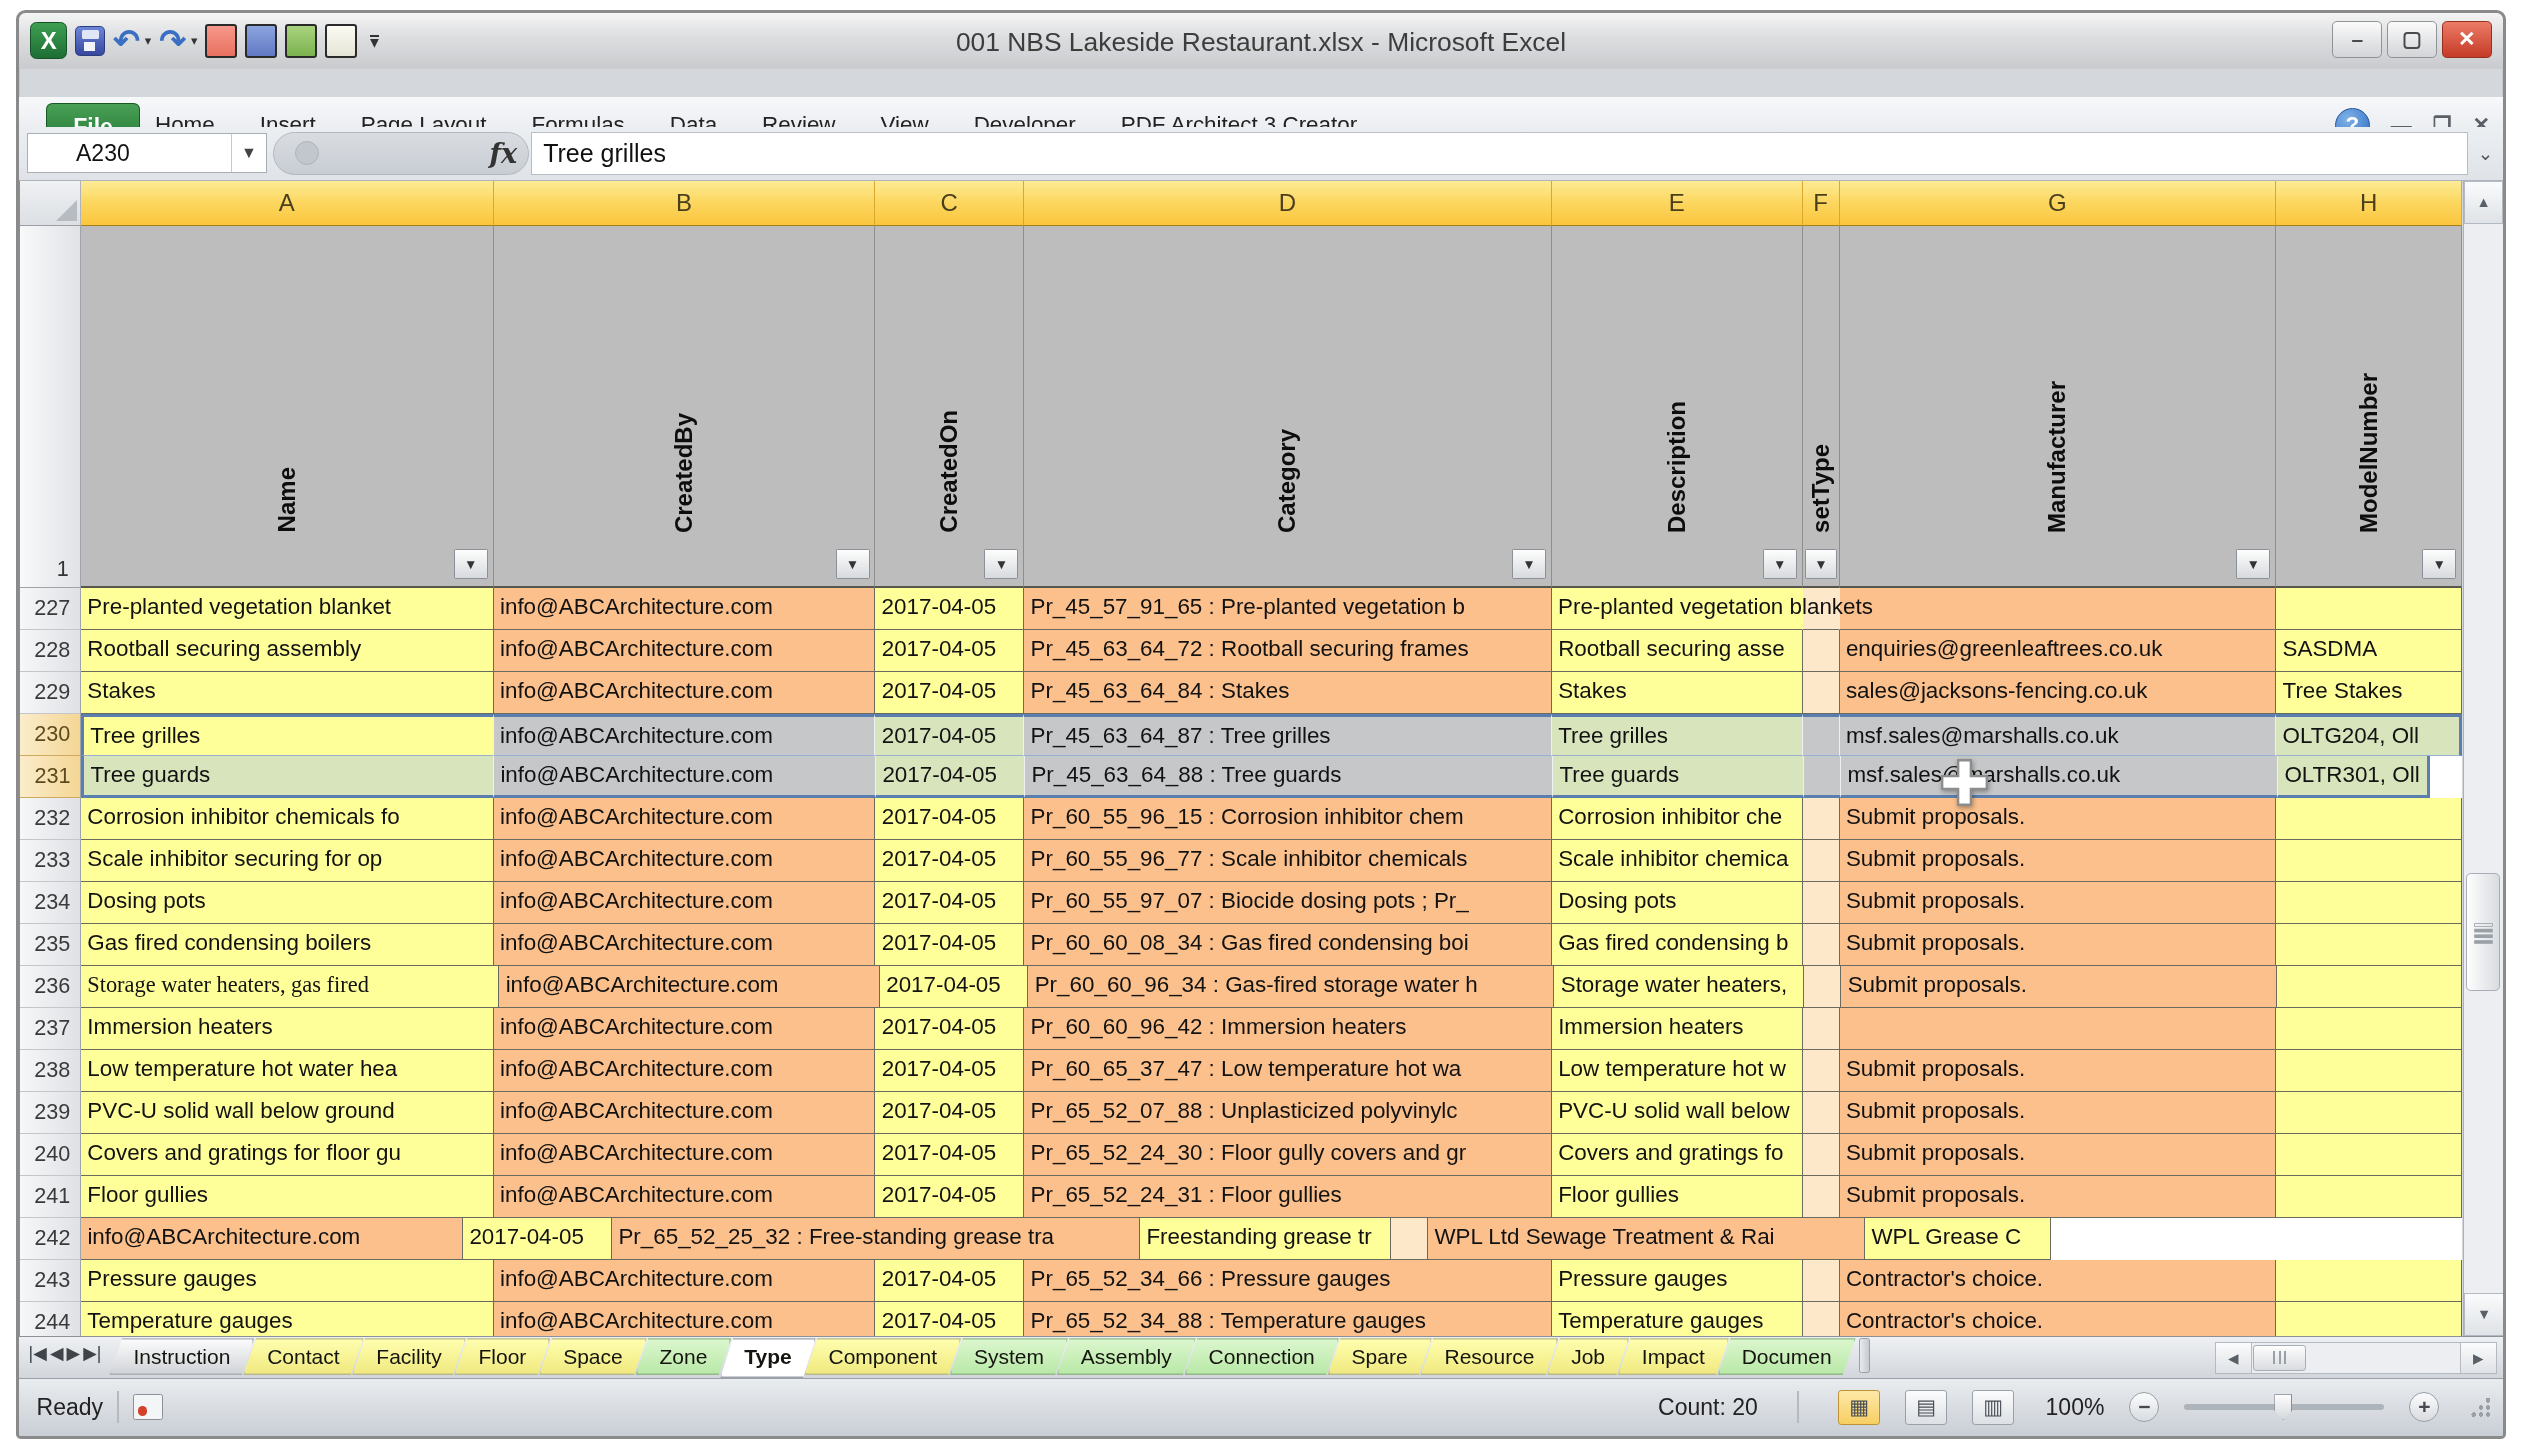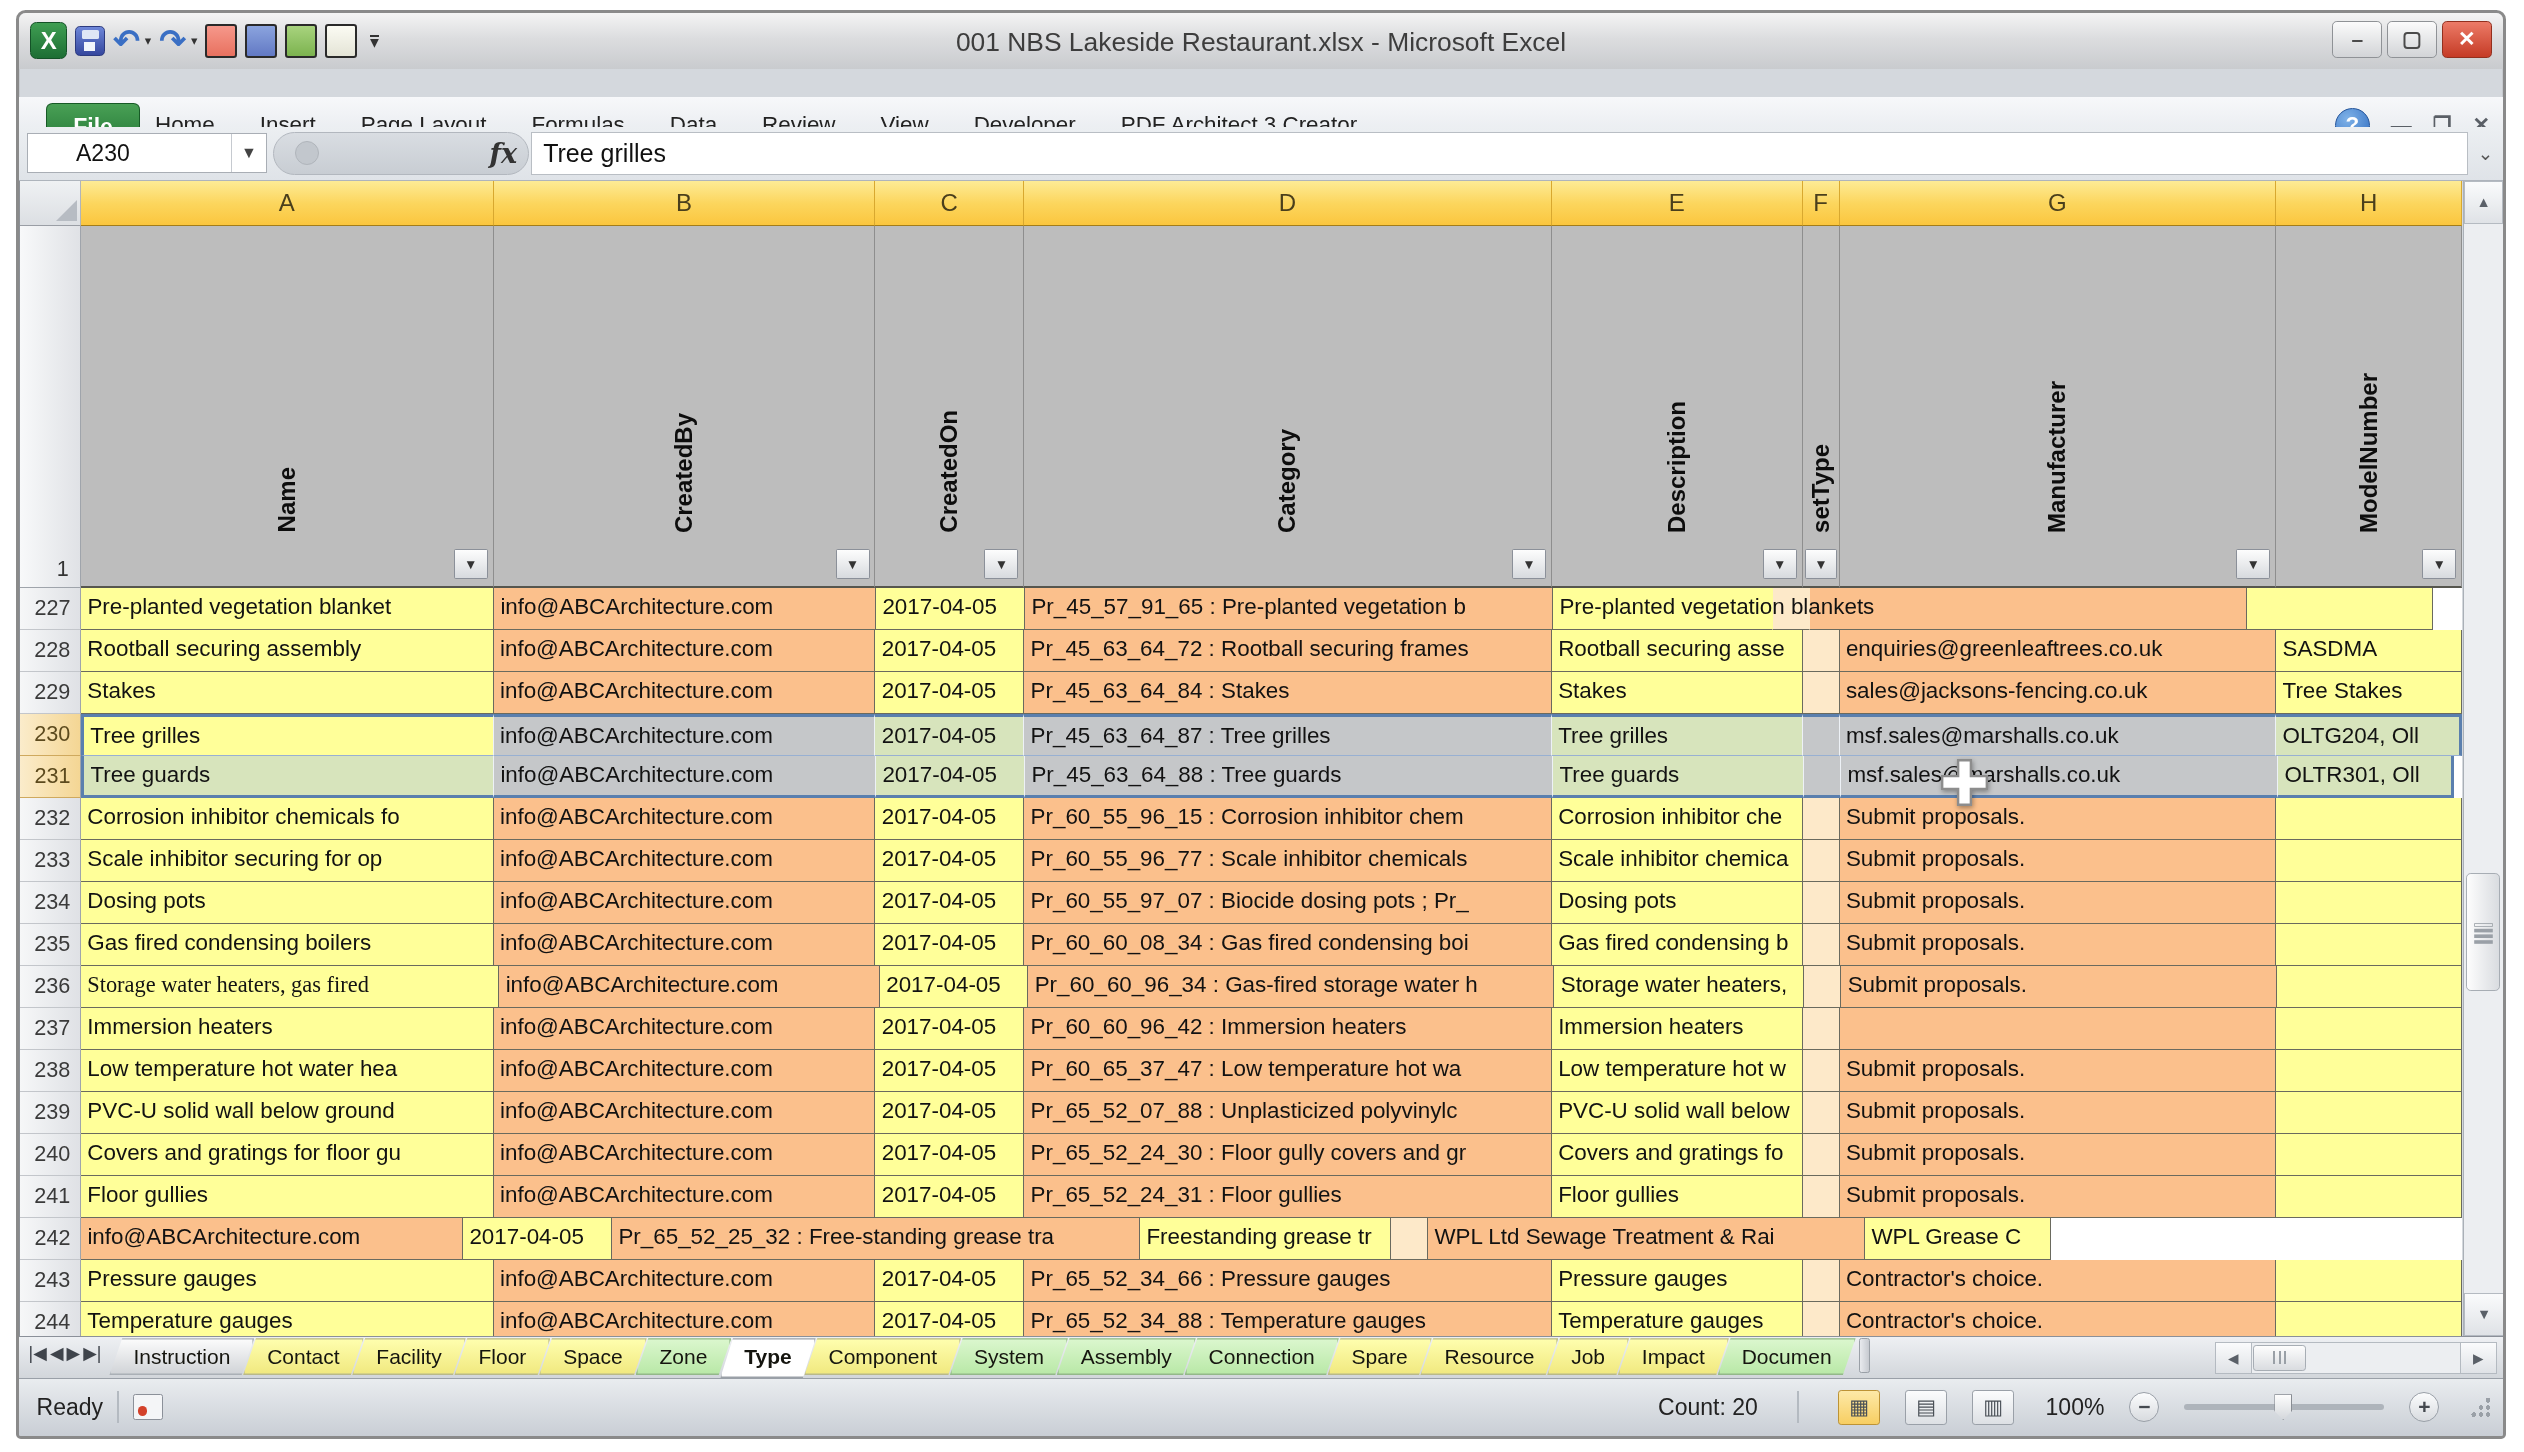--- a/index.html
+++ b/index.html
@@ -270,21 +270,21 @@
           <div class="vlabel">ModelNumber</div>
           <div class="filterbtn">▼</div>
         </div>
       </div>
       <div class="gridrow datarow">
         <div class="gutterd">227</div>
         <div class="cell y first" style="width: 413px;">Pre-planted vegetation blanket</div>
         <div class="cell o" style="width: 382px;">info@ABCArchitecture.com</div>
         <div class="cell y" style="width: 149px;">2017-04-05</div>
         <div class="cell o" style="width: 528px;">Pr_45_57_91_65 : Pre-planted vegetation b</div>
-        <div class="cell y nbr spill" style="width: 220px;">Pre-planted vegetation blankets</div>
+        <div class="cell y nbr spill" style="width: 251px;">Pre-planted vegetation blankets</div>
         <div class="cell p nbr" style="width: 37px;"></div>
         <div class="cell o" style="width: 437px;"></div>
         <div class="cell y last" style="width: 186px;"></div>
       </div>
       <div class="gridrow datarow">
         <div class="gutterd">228</div>
         <div class="cell y first" style="width: 413px;">Rootball securing assembly</div>
         <div class="cell o" style="width: 382px;">info@ABCArchitecture.com</div>
         <div class="cell y" style="width: 149px;">2017-04-05</div>
         <div class="cell o" style="width: 528px;">Pr_45_63_64_72 : Rootball securing frames</div>
@@ -317,21 +317,21 @@
       </div>
       <div class="gridrow datarow r-sellast">
         <div class="gutterd selhdr">231</div>
         <div class="cell sg first" style="width: 413px;">Tree guards</div>
         <div class="cell sy" style="width: 382px;">info@ABCArchitecture.com</div>
         <div class="cell sg" style="width: 149px;">2017-04-05</div>
         <div class="cell sy" style="width: 528px;">Pr_45_63_64_88 : Tree guards</div>
         <div class="cell sg" style="width: 251px;">Tree guards</div>
         <div class="cell sy" style="width: 37px;"></div>
         <div class="cell sy" style="width: 437px;">msf.sales@marshalls.co.uk</div>
-        <div class="cell sg last" style="width: 176px;">OLTR301, Oll</div>
+        <div class="cell sg last" style="width: 152px;">OLTR301, Oll</div>
       </div>
       <div class="gridrow datarow">
         <div class="gutterd">232</div>
         <div class="cell y first" style="width: 413px;">Corrosion inhibitor chemicals fo</div>
         <div class="cell o" style="width: 382px;">info@ABCArchitecture.com</div>
         <div class="cell y" style="width: 149px;">2017-04-05</div>
         <div class="cell o" style="width: 528px;">Pr_60_55_96_15 : Corrosion inhibitor chem</div>
         <div class="cell y" style="width: 251px;">Corrosion inhibitor che</div>
         <div class="cell p" style="width: 37px;"></div>
         <div class="cell o" style="width: 437px;">Submit proposals.</div>

